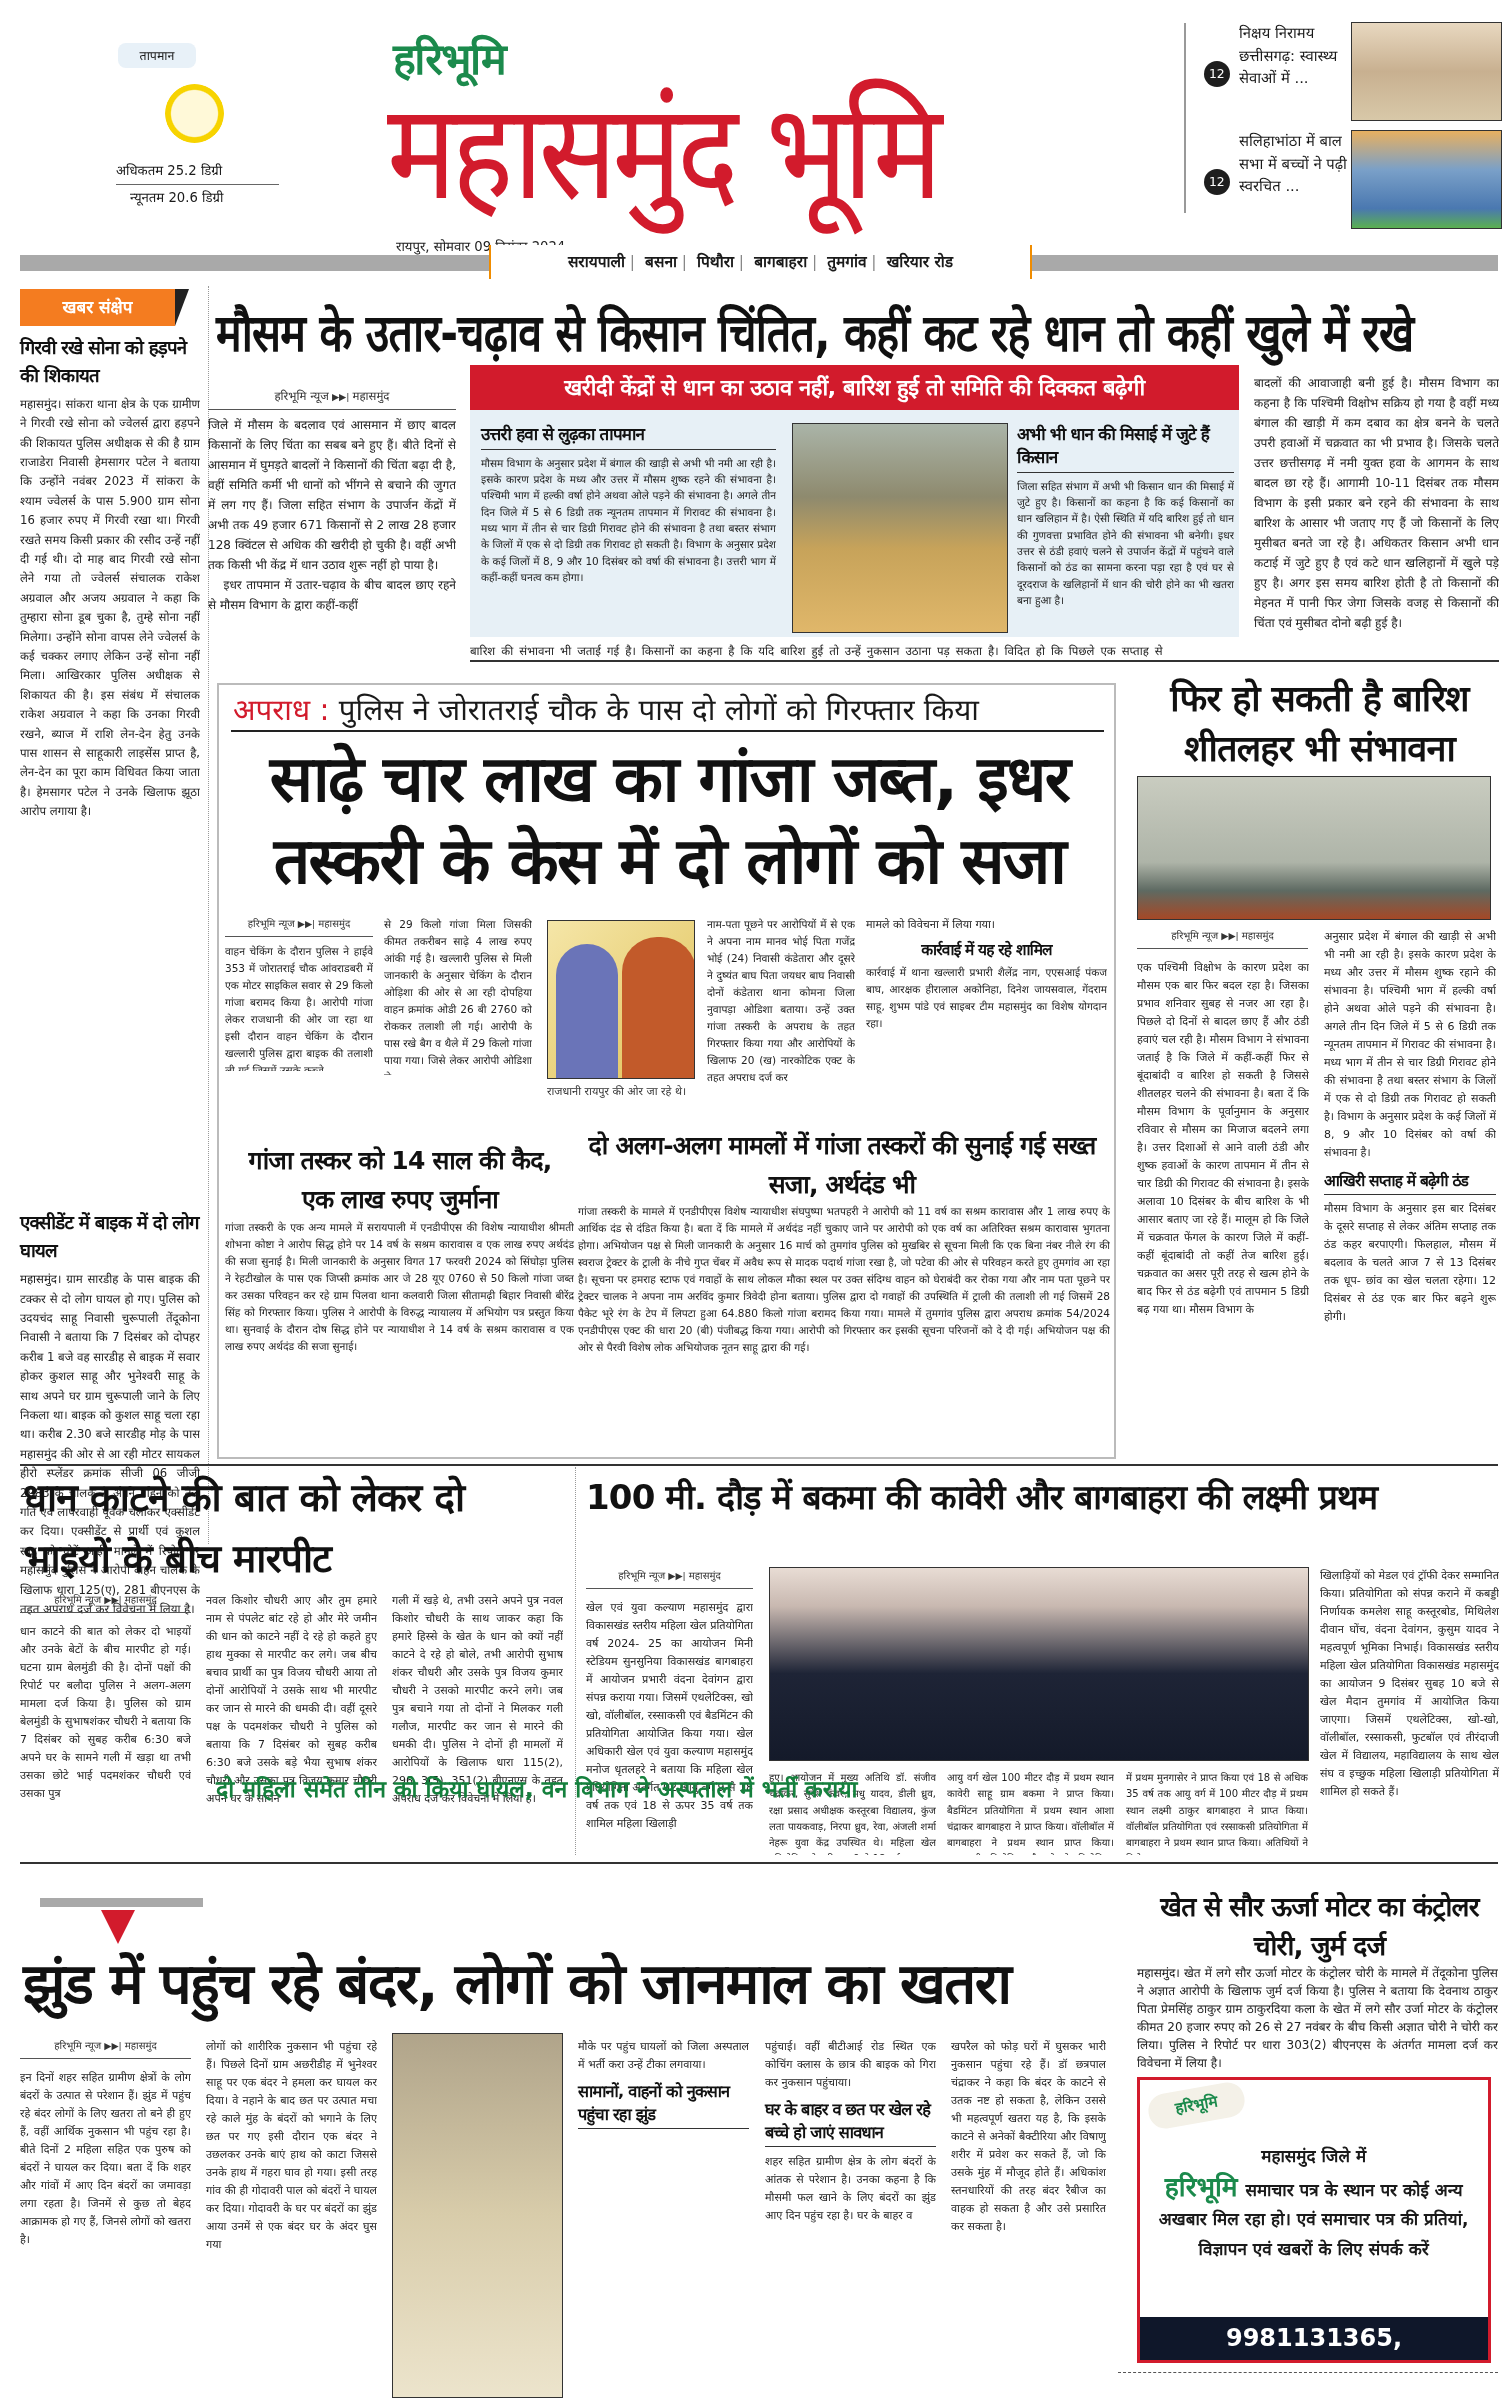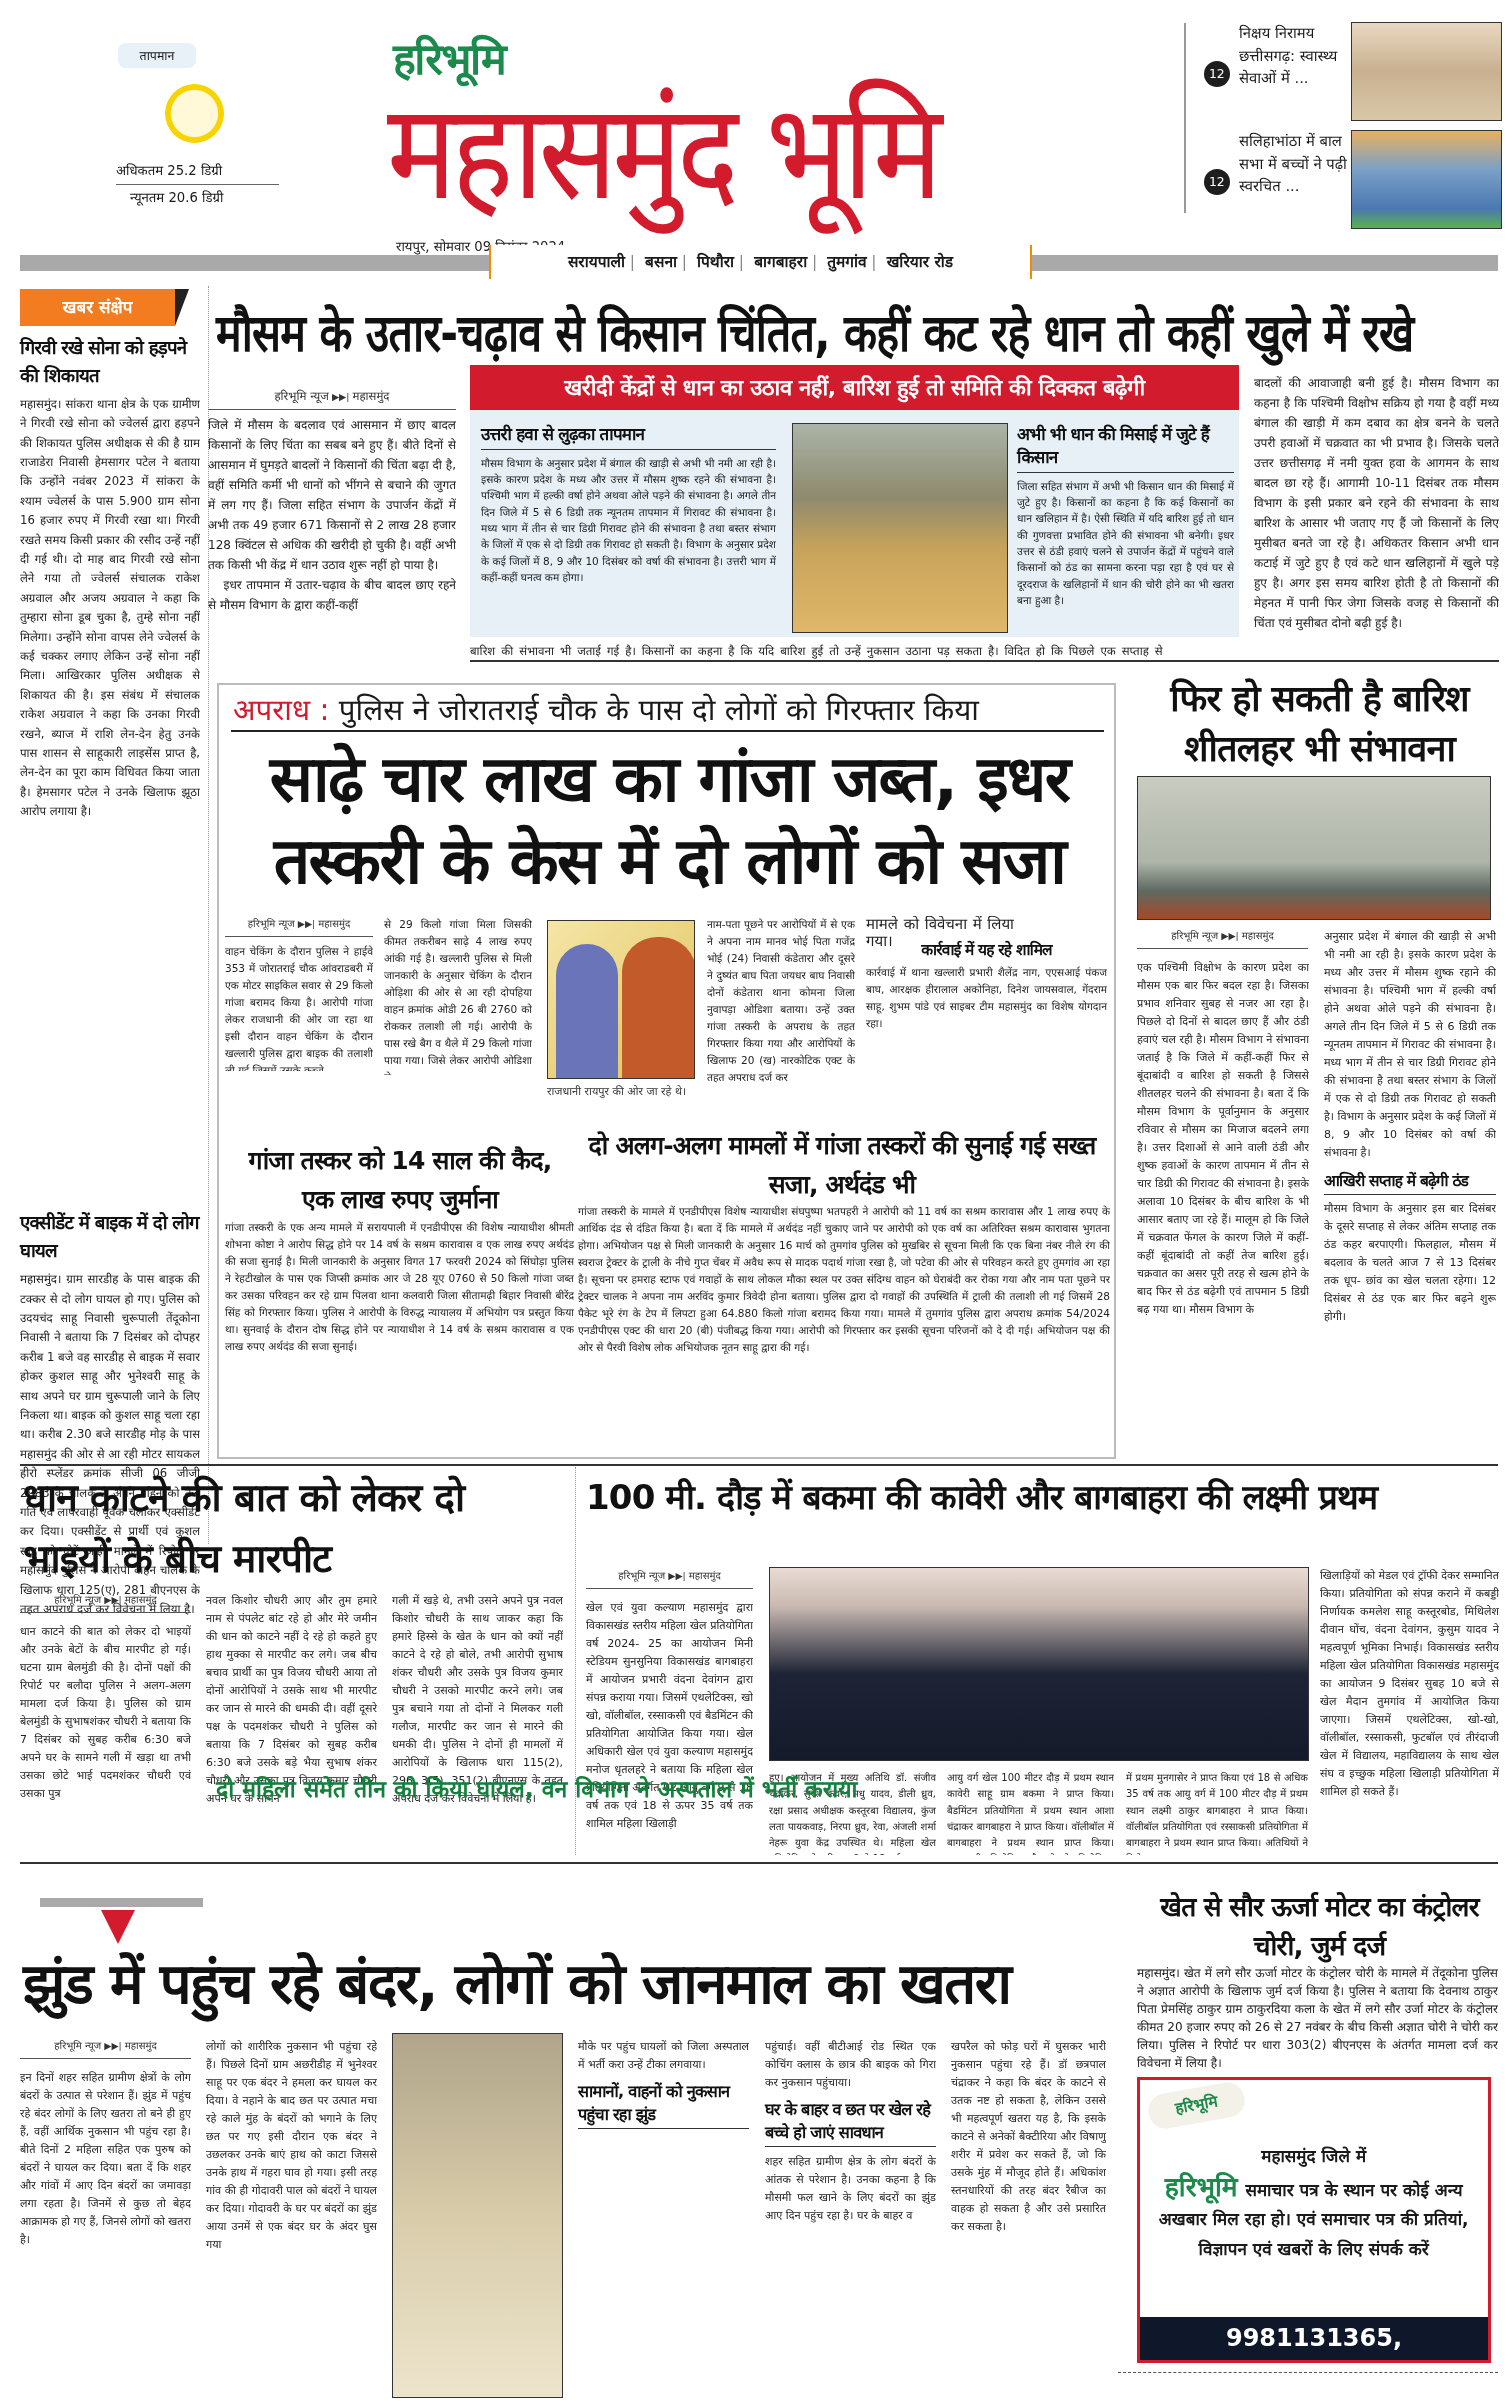--- a/index.html
+++ b/index.html
@@ -201,21 +201,21 @@
 <div class="abs byline" id="crime-byline" style="font-size:10px"><span>हरिभूमि न्यूज</span><span class="arr">▶▶|</span><span>महासमुंद</span></div>
 <div class="abs col" id="crime-c1" style="font-size:10.5px;line-height:17px">वाहन चेकिंग के दौरान पुलिस ने हाईवे 353 में जोरातराई चौक आंवराडबरी में एक मोटर साइकिल सवार से 29 किलो गांजा बरामद किया है। आरोपी गांजा लेकर राजधानी की ओर जा रहा था इसी दौरान वाहन चेकिंग के दौरान खल्लारी पुलिस द्वारा बाइक की तलाशी ली गई जिसमें उसके कब्जे</div>
 <div class="abs col" id="crime-c2" style="font-size:10.5px;line-height:17px">से 29 किलो गांजा मिला जिसकी कीमत तकरीबन साढ़े 4 लाख रुपए आंकी गई है। खल्लारी पुलिस से मिली जानकारी के अनुसार चेकिंग के दौरान ओड़िशा की ओर से आ रही दोपहिया वाहन क्रमांक ओडी 26 बी 2760 को रोककर तलाशी ली गई। आरोपी के पास रखे बैग व थैले में 29 किलो गांजा पाया गया। जिसे लेकर आरोपी ओडिशा से</div>
 <div class="abs photo" id="crime-illus">
     <div class="m1"></div>
     <div class="m2"></div>
   </div>
 <div class="abs" id="crime-illus-cap">राजधानी रायपुर की ओर जा रहे थे।</div>
 <div class="abs col" id="crime-c3" style="font-size:10.5px;line-height:17px">नाम-पता पूछने पर आरोपियों में से एक ने अपना नाम मानव भोई पिता गजेंद्र भोई (24) निवासी कंडेतारा और दूसरे ने दुष्यंत बाघ पिता जयधर बाघ निवासी दोनों कंडेतारा थाना कोमना जिला नुवापड़ा ओडिशा बताया। उन्हें उक्त गांजा तस्करी के अपराध के तहत गिरफ्तार किया गया और आरोपियों के खिलाफ 20 (ख) नारकोटिक एक्ट के तहत अपराध दर्ज कर</div>
 <div class="abs" id="crime-c4">
-  <div class="col" style="font-size:15px;line-height:17px">मामले को विवेचना में लिया गया।</div>
+  <div class="col" style="font-size:11px;line-height:17px">मामले को विवेचना में लिया गया।</div>
 </div>
 <div class="abs" id="crime-c5" style="left:866px;top:936px;width:241px">
   <h4 style="font-size:15.5px;line-height:22px;text-align:center;margin:3.1px 0">कार्रवाई में यह रहे शामिल</h4>
   <div class="col" style="font-size:10.5px;line-height:17px">कार्रवाई में थाना खल्लारी प्रभारी शैलेंद्र नाग, एएसआई पंकज बाघ, आरक्षक हीरालाल अकोनिहा, दिनेश जायसवाल, गेंदराम साहू, शुभम पांडे एवं साइबर टीम महासमुंद का विशेष योगदान रहा।</div>
 </div>
 <h2 class="abs" id="crime-sub1">गांजा तस्कर को 14 साल की कैद, एक लाख रुपए जुर्माना</h2>
 <div class="abs col" id="crime-sub1-col" style="font-size:10.5px;line-height:17px">गांजा तस्करी के एक अन्य मामले में सरायपाली में एनडीपीएस की विशेष न्यायाधीश श्रीमती शोभना कोष्टा ने आरोप सिद्ध होने पर 14 वर्ष के सश्रम कारावास व एक लाख रुपए अर्थदंड की सजा सुनाई है। मिली जानकारी के अनुसार विगत 17 फरवरी 2024 को सिंघोड़ा पुलिस ने रेहटीखोल के पास एक जिप्सी क्रमांक आर जे 28 यूए 0760 से 50 किलो गांजा जब्त कर उसका परिवहन कर रहे ग्राम पिलवा थाना कलवारी जिला सीतामढ़ी बिहार निवासी बीरेंद्र सिंह को गिरफ्तार किया। पुलिस ने आरोपी के विरुद्ध न्यायालय में अभियोग पत्र प्रस्तुत किया था। सुनवाई के दौरान दोष सिद्ध होने पर न्यायाधीश ने 14 वर्ष के सश्रम कारावास व एक लाख रुपए अर्थदंड की सजा सुनाई।</div>
 <h2 class="abs" id="crime-sub2">दो अलग-अलग मामलों में गांजा तस्करों की सुनाई गई सख्त सजा, अर्थदंड भी</h2>
 <div class="abs col" id="crime-sub2-col" style="font-size:10.5px;line-height:17px">गांजा तस्करी के मामले में एनडीपीएस विशेष न्यायाधीश संघपुष्पा भतपहरी ने आरोपी को 11 वर्ष का सश्रम कारावास और 1 लाख रुपए के आर्थिक दंड से दंडित किया है। बता दें कि मामले में अर्थदंड नहीं चुकाए जाने पर आरोपी को एक वर्ष का अतिरिक्त सश्रम कारावास भुगतना होगा। अभियोजन पक्ष से मिली जानकारी के अनुसार 16 मार्च को तुमगांव पुलिस को मुखबिर से सूचना मिली कि एक बिना नंबर नीले रंग की स्वराज ट्रेक्टर के ट्राली के नीचे गुप्त चेंबर में अवैध रूप से मादक पदार्थ गांजा रखा है, जो पटेवा की ओर से परिवहन करते हुए तुमगांव आ रहा है। सूचना पर हमराह स्टाफ एवं गवाहों के साथ लोकल मौका स्थल पर उक्त संदिग्ध वाहन को घेराबंदी कर रोका गया और नाम पता पूछने पर ट्रेक्टर चालक ने अपना नाम अरविंद कुमार त्रिवेदी होना बताया। पुलिस द्वारा दो गवाहों की उपस्थिति में ट्राली की तलाशी ली गई जिसमें 28 पैकेट भूरे रंग के टेप में लिपटा हुआ 64.880 किलो गांजा बरामद किया गया। मामले में तुमगांव पुलिस द्वारा अपराध क्रमांक 54/2024 एनडीपीएस एक्ट की धारा 20 (बी) पंजीबद्ध किया गया। आरोपी को गिरफ्तार कर इसकी सूचना परिजनों को दे दी गई। अभियोजन पक्ष की ओर से पैरवी विशेष लोक अभियोजक नूतन साहू द्वारा की गई।</div>
 

